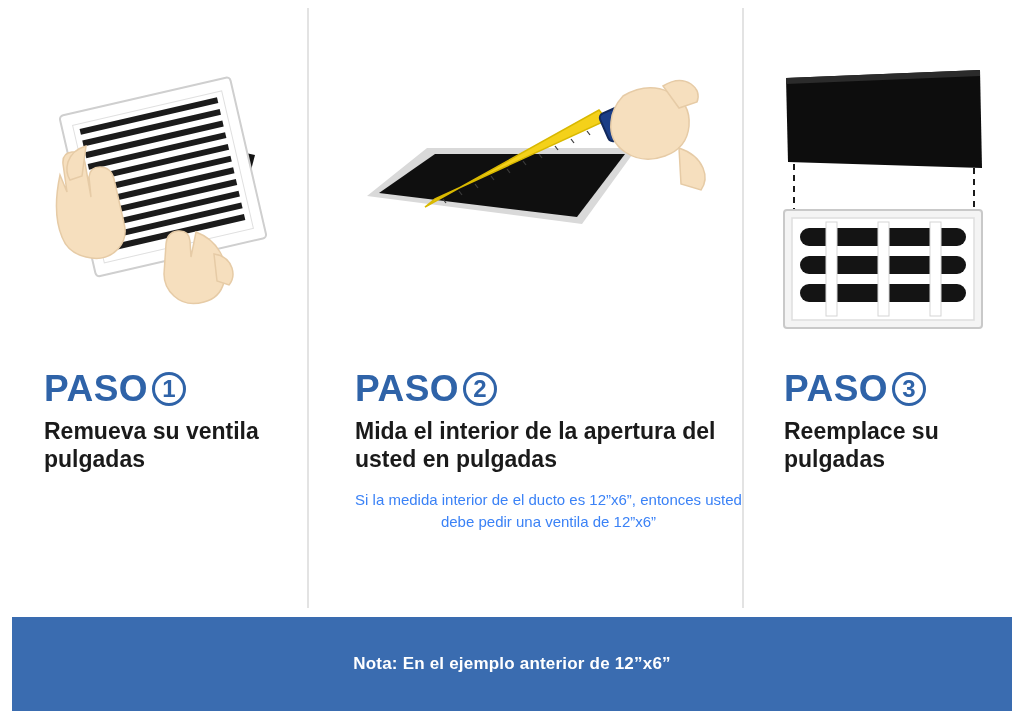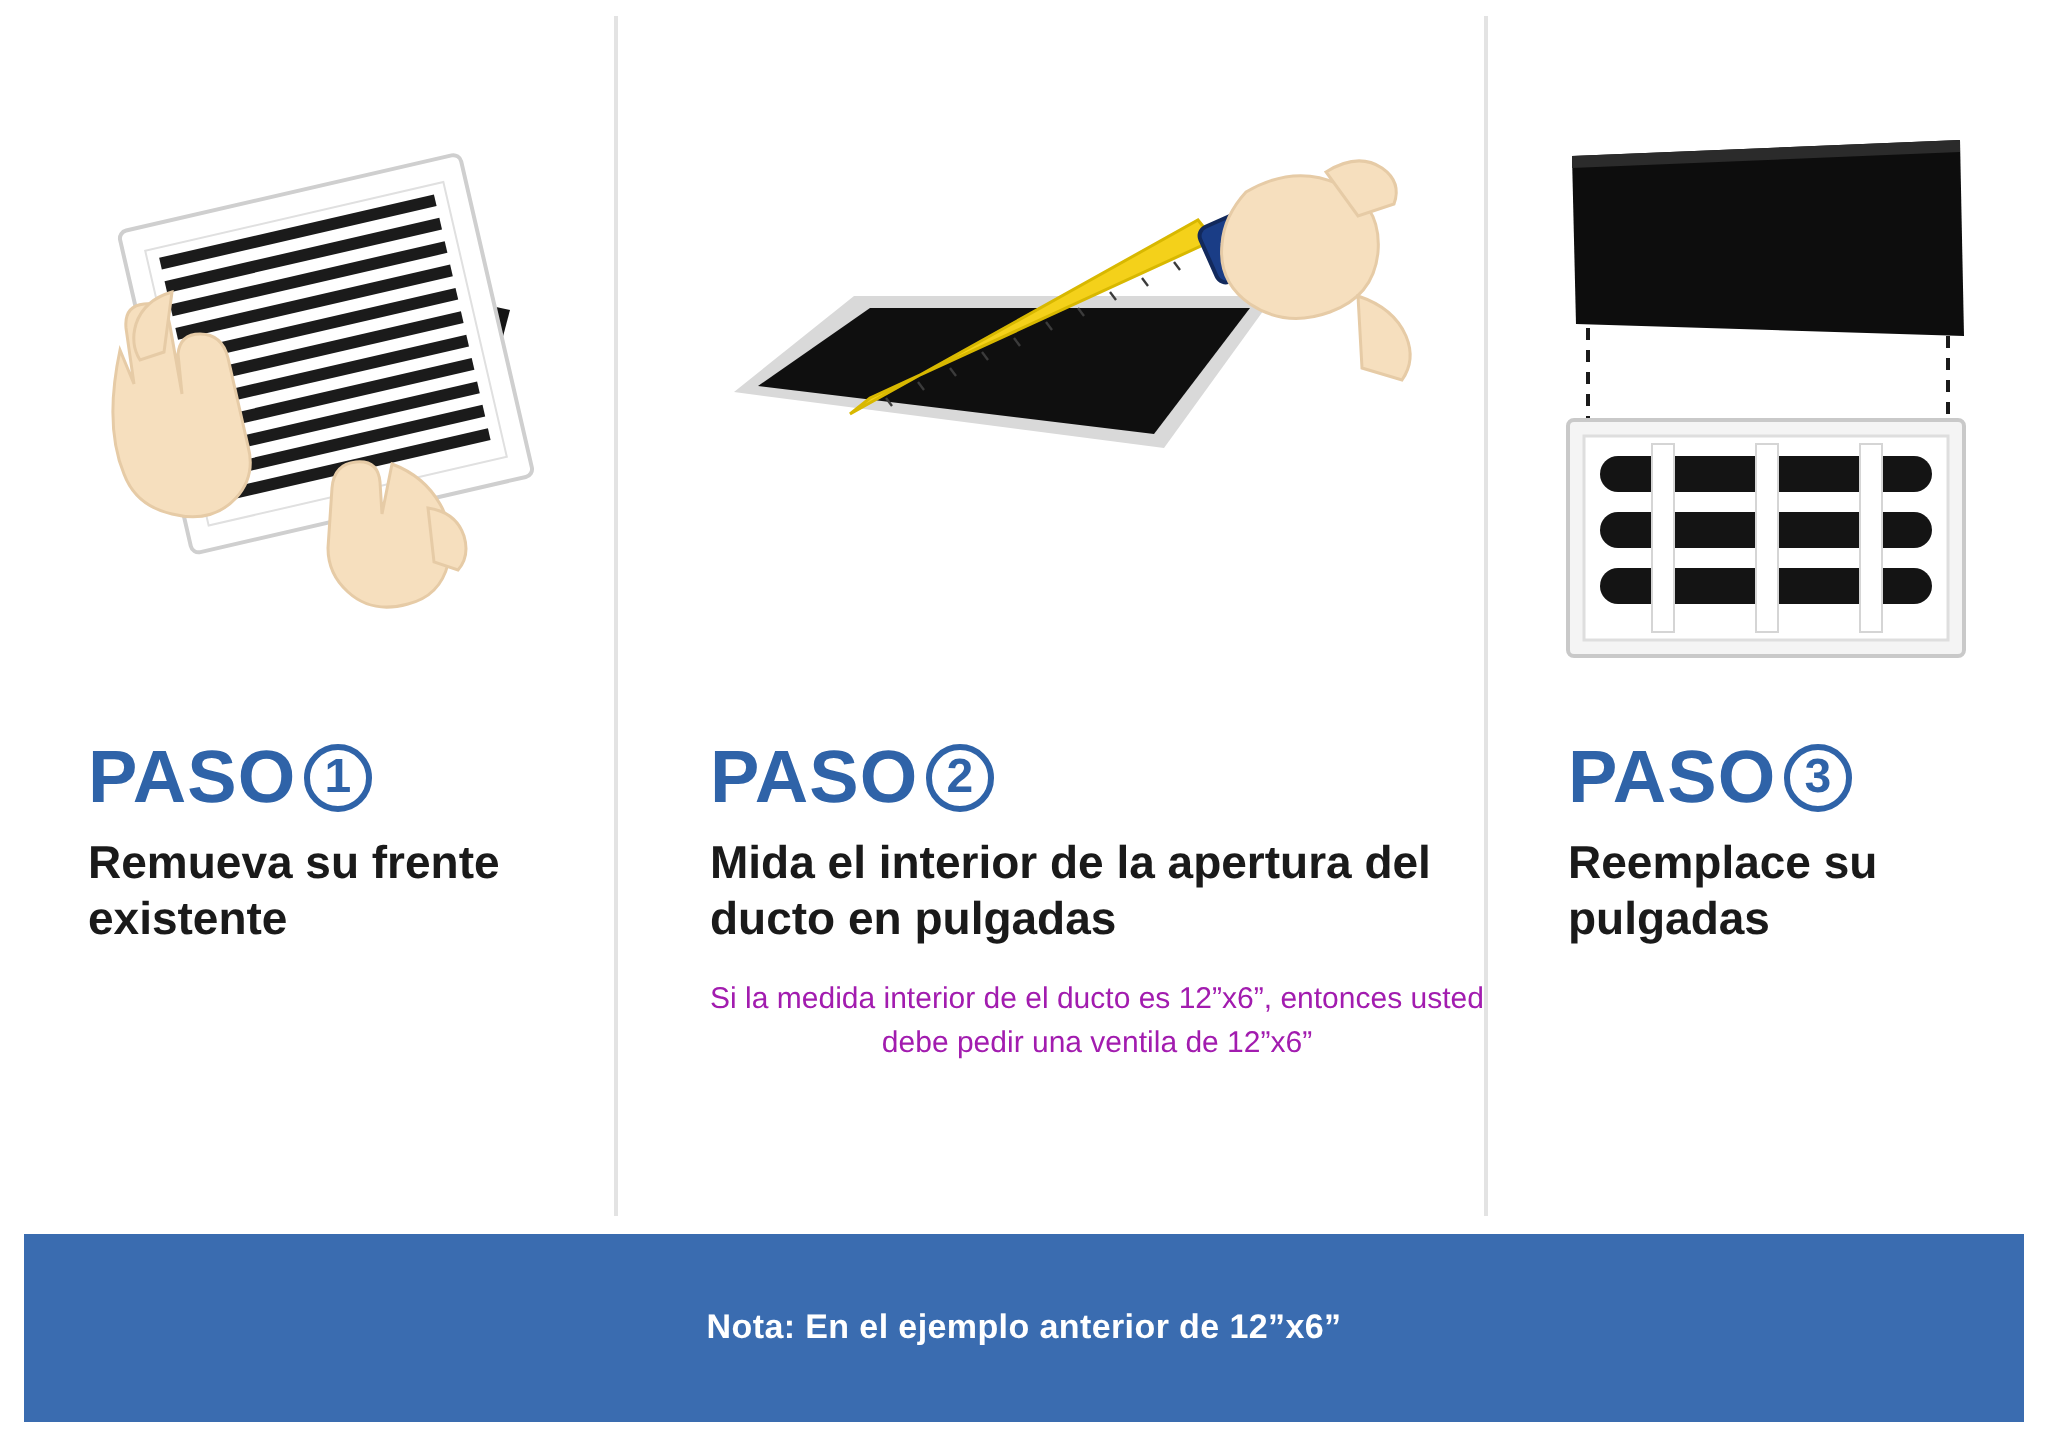--- a/index.html
+++ b/index.html
@@ -73,21 +73,21 @@
     box-sizing: border-box;
   }
   .step-title {
     color: #1a1a1a;
     font-size: 23px;
     font-weight: bold;
     line-height: 1.22;
     margin-top: 10px;
   }
   .step-note {
-    color: #a21caf;
+    color: #3b82f6;
     font-size: 15px;
     line-height: 1.45;
     text-align: center;
     margin-top: 16px;
   }
 
   .col1 .text-wrap { padding: 0 0 0 44px; }
   .col2 .text-wrap { padding: 0 0 0 48px; }
   .col3 .text-wrap { padding: 0 0 0 42px; }
 
@@ -165,21 +165,21 @@
             <path d="M196 232 q16 6 24 20 q8 14 4 30 q-4 16 -20 20 q-18 5 -30 -6 q-10 -9 -10 -22 l2 -30 q1 -12 12 -13 q11 -1 12 10 l1 16 z"></path>
             <path d="M214 254 q14 2 18 14 q3 10 -3 17 l-12 -4 z"></path>
           </g>
         </svg>
       </div>
       <div class="text-wrap">
         <div class="step-head">
           <span class="step-word">PASO</span>
           <span class="circle-num">1</span>
         </div>
-        <div class="step-title">Remueva su frente existente</div>
+        <div class="step-title">Remueva su ventila pulgadas</div>
       </div>
     </div>
 
     <div class="col col2">
       <div class="illus">
         <svg class="i2" viewBox="0 0 435 370" xmlns="http://www.w3.org/2000/svg">
 
           <polygon points="60,196 120,148 330,148 275,224" fill="#d9d9d9"></polygon>
           <polygon points="72,193 128,154 318,154 270,217" fill="#0f0f0f"></polygon>
 
@@ -209,21 +209,21 @@
             <path d="M356 86 q16 -10 28 -2 q10 7 6 18 l-18 6 z"></path>
             <path d="M372 148 q18 6 24 20 q5 12 -2 22 l-20 -6 z"></path>
           </g>
         </svg>
       </div>
       <div class="text-wrap">
         <div class="step-head">
           <span class="step-word">PASO</span>
           <span class="circle-num">2</span>
         </div>
-        <div class="step-title">Mida el interior de la apertura del ducto en pulgadas</div>
+        <div class="step-title">Mida el interior de la apertura del usted en pulgadas</div>
         <div class="step-note">Si la medida interior de el ducto es 12”x6”, entonces usted debe pedir una ventila de 12”x6”</div>
       </div>
     </div>
 
     <div class="col col3">
       <div class="illus">
         <svg class="i3" viewBox="0 0 282 370" xmlns="http://www.w3.org/2000/svg">
 
           <polygon points="44,78 238,70 240,168 46,162" fill="#0d0d0d"></polygon>
           <polygon points="44,78 238,70 238,76 44,84" fill="#2b2b2b"></polygon>

